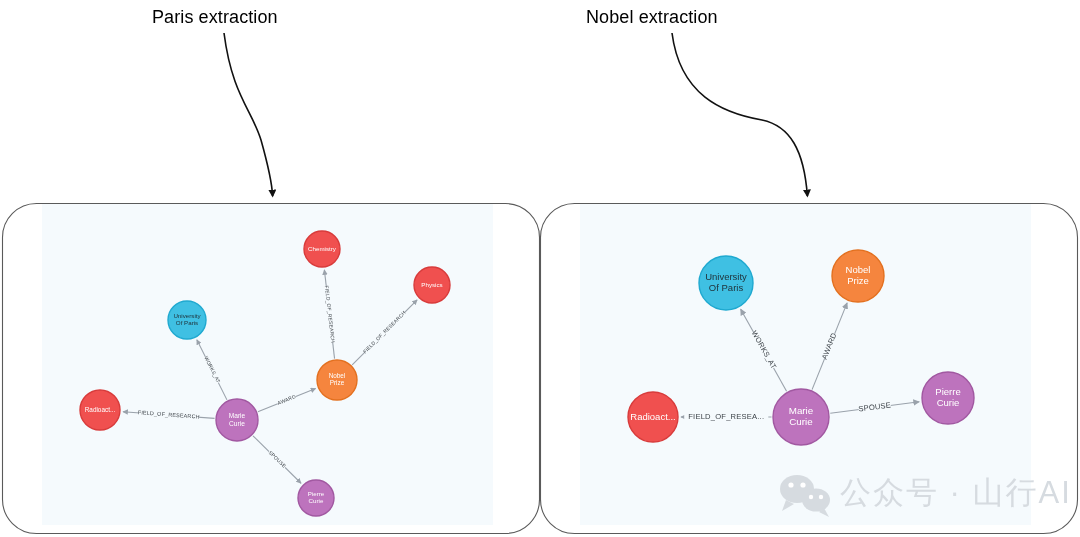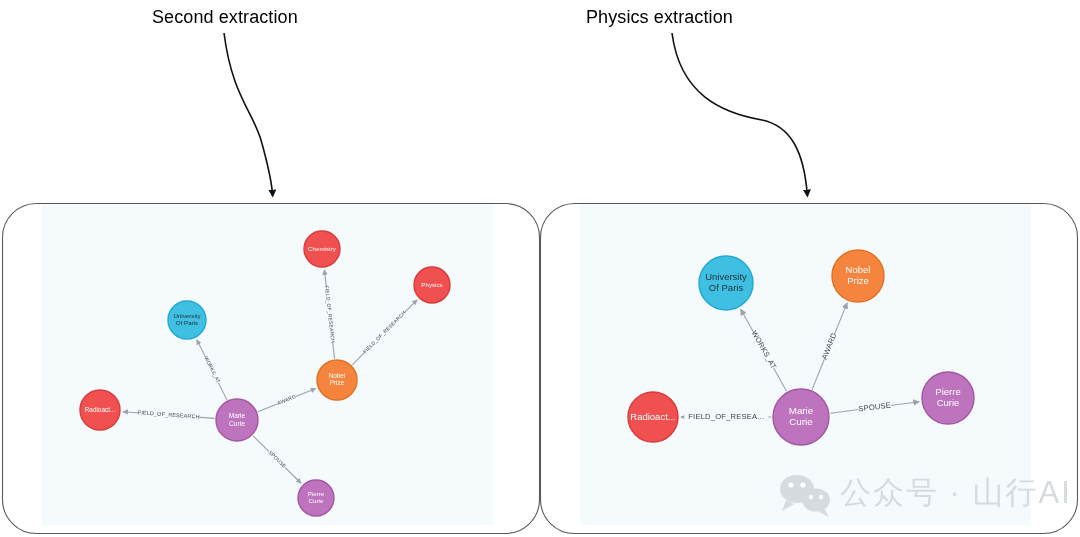--- a/index.html
+++ b/index.html
@@ -85,23 +85,23 @@
     font-size: 31px;
     letter-spacing: 2px;
   }
   .wm-bubble { fill: #d6dbe0; }
 </style>
 </head>
 <body>
 
 <div id="stage">
 
-  <div class="caption" id="caption-first">Second extraction</div>
-
-  <div class="caption" id="caption-second">Physics extraction</div>
+  <div class="caption" id="caption-first">Paris extraction</div>
+
+  <div class="caption" id="caption-second">Nobel extraction</div>
 
   <svg class="layer" id="scene" viewBox="0 0 1080 537">
     <defs>
       <marker id="arrowflow" viewBox="0 0 10 10" refX="8" refY="5" markerWidth="5" markerHeight="5" orient="auto-start-reverse">
         <path d="M 0 0 L 10 5 L 0 10 z" fill="#111111"></path>
       </marker>
       <marker id="edgearrow" viewBox="0 0 10 10" refX="9" refY="5" markerWidth="5" markerHeight="5" orient="auto-start-reverse">
         <path d="M 0 0 L 10 5 L 0 10 z" fill="#9aa2ab"></path>
       </marker>
       <marker id="edgearrowbig" viewBox="0 0 10 10" refX="9" refY="5" markerWidth="6" markerHeight="6" orient="auto-start-reverse">

